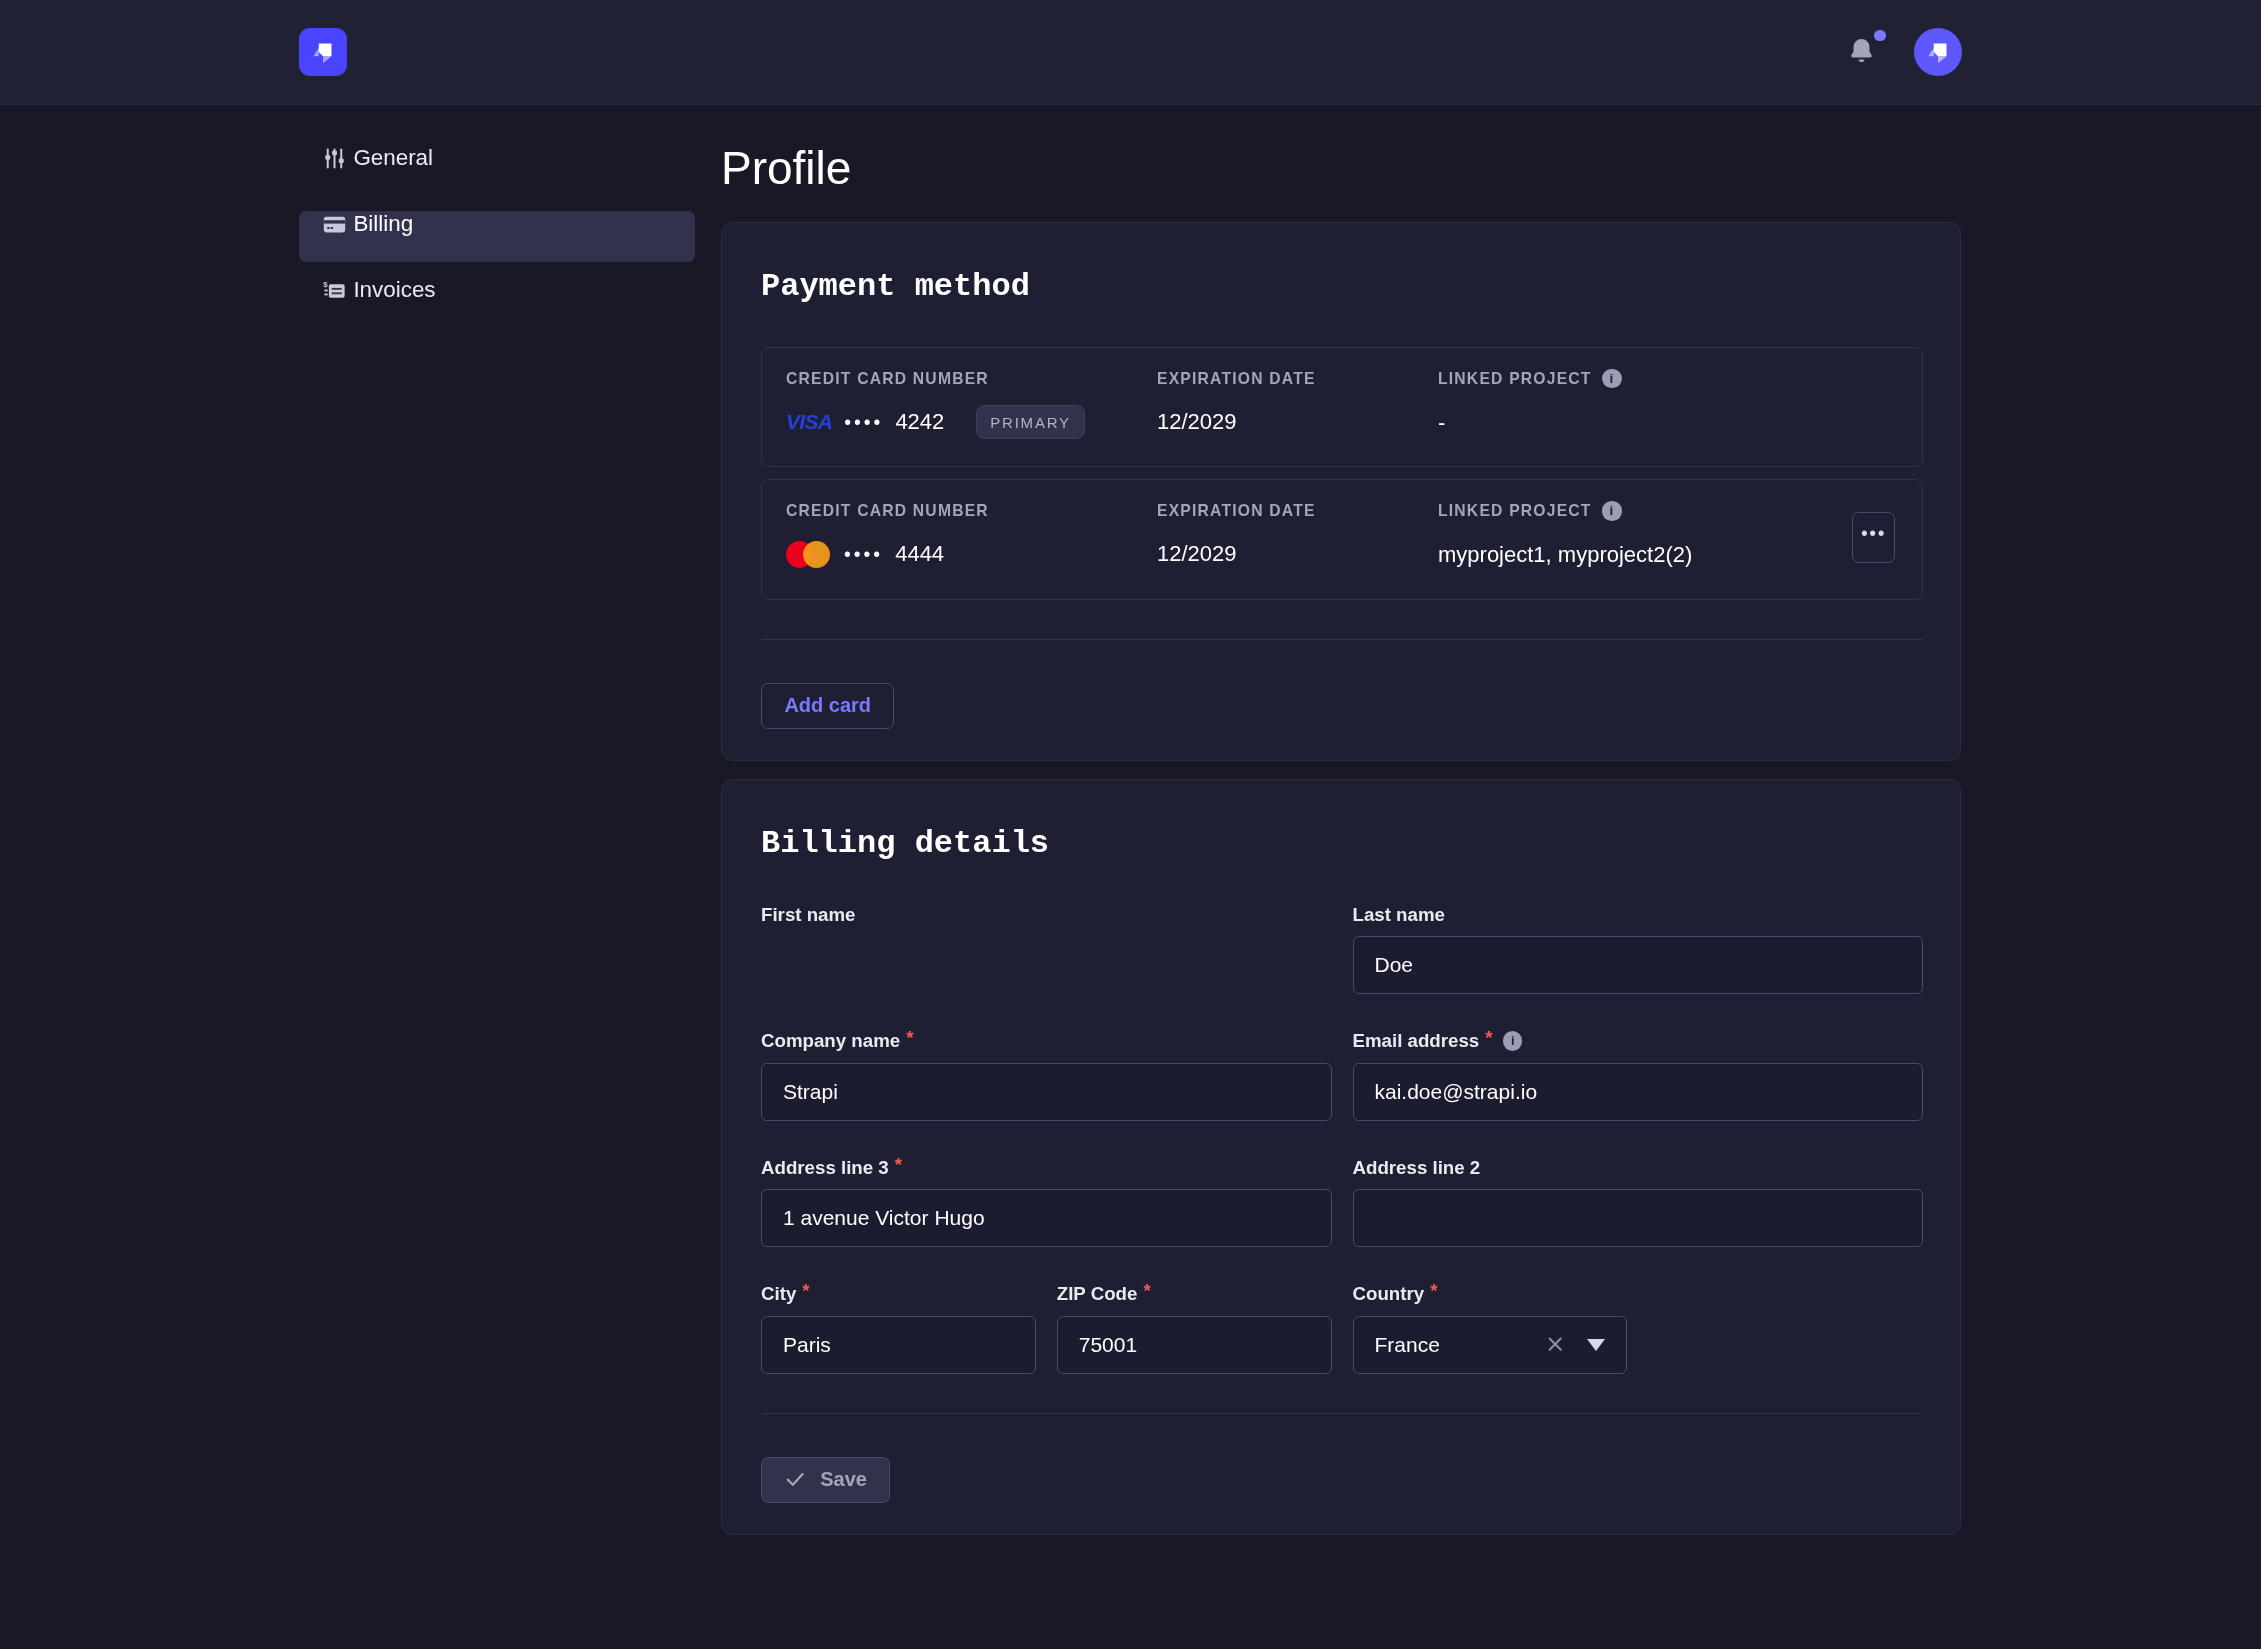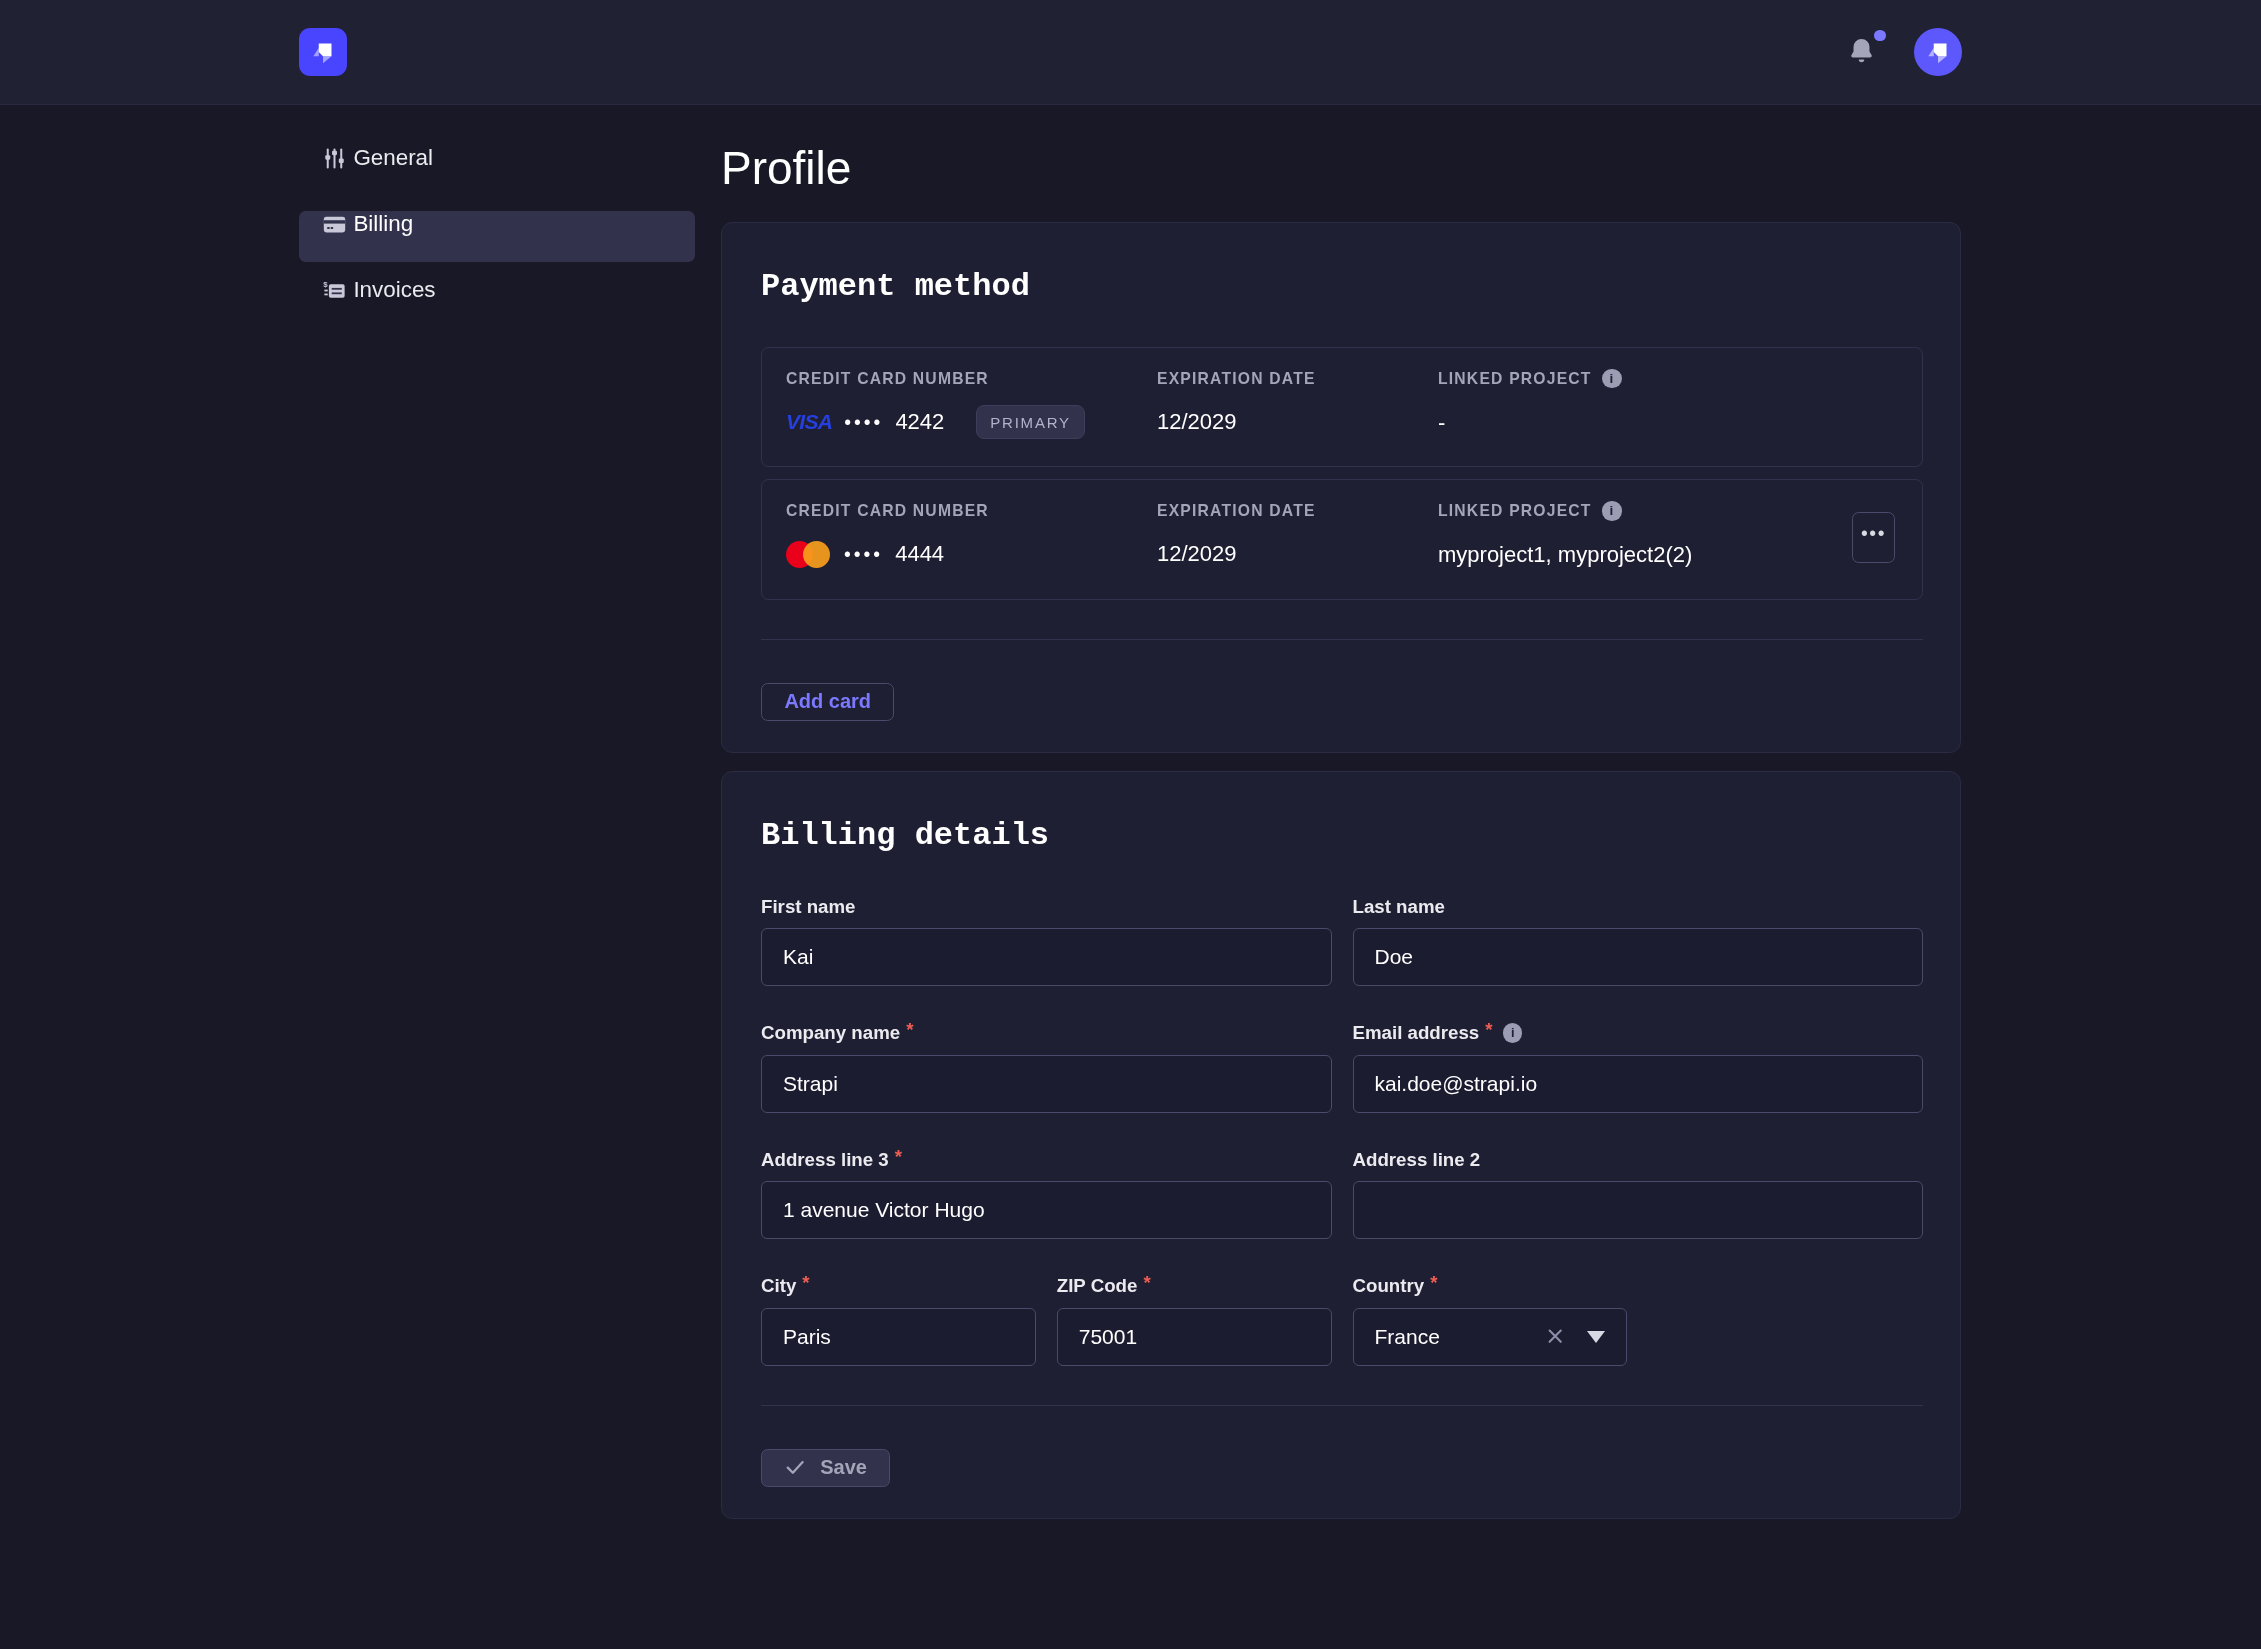--- a/index.html
+++ b/index.html
@@ -60,21 +60,21 @@
   .mc .c1{left:0;background:#eb001b;}
   .mc .c2{left:16.5px;background:#f79e1b;opacity:.92;}
   .info-icon{width:19.4px;height:19.4px;border-radius:50%;background:#9c9cb5;color:#212134;
     display:inline-flex;align-items:center;justify-content:center;
     font-size:13.5px;font-weight:700;font-style:normal;flex:none;}
   .menu-btn{width:43px;height:51px;border:1.5px solid var(--input-border);border-radius:6.7px;
     background:transparent;color:#d9d9e3;font-size:19.4px;letter-spacing:1.5px;line-height:1;
     display:flex;align-items:center;justify-content:center;cursor:pointer;padding-bottom:9px;}
   .divider{border:none;border-top:1.5px solid var(--row-border);margin:39px 0 43px 0;}
   .btn{border-radius:6.7px;font-size:20px;font-weight:600;cursor:pointer;
-    display:inline-flex;align-items:center;gap:13.5px;padding:0 22.4px;height:38px;}
+    display:inline-flex;align-items:center;gap:13.5px;padding:0 22.4px;height:46px;}
   .btn-add{background:transparent;border:1.5px solid var(--input-border);color:var(--accent-light);}
   .btn-save{background:var(--btn-bg);border:1.5px solid var(--input-border);color:var(--label-gray);}
   .btn-save svg{width:22.4px;height:22.4px;}
   
   .form-grid{display:grid;grid-template-columns:repeat(4,1fr);column-gap:21px;row-gap:36px;}
   .span2{grid-column:span 2;}
   .field label{display:flex;align-items:center;gap:6px;font-size:18.7px;font-weight:600;
     color:var(--label-light);margin-bottom:10.5px;}
   .req{color:var(--danger);font-size:18.7px;line-height:7.5px;transform:translateY(-3px);}
   .field input,.combo{width:100%;height:58px;background:#1c1c30;border:1.5px solid var(--input-border);
@@ -220,21 +220,20 @@
     </section>
 
     <section class="card">
       <h2>Billing details</h2>
 
       <div class="form-grid">
         <div class="field span2">
           <label>
               <span>First name</span>
             </label>
-          <input value="Kai" style="">
         </div>
         <div class="field span2">
           <label>
               <span>Last name</span>
             </label>
           <input value="Doe" style="">
         </div>
 
         <div class="field span2">
           <label>

